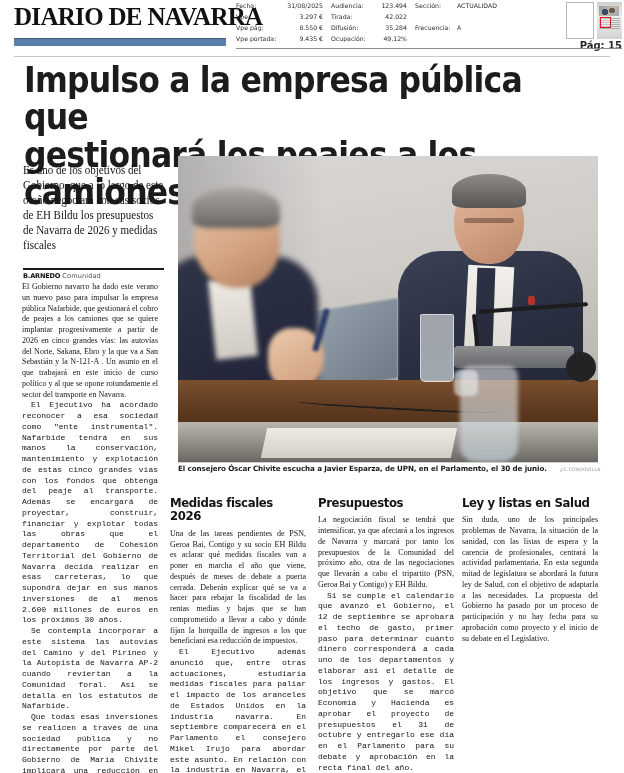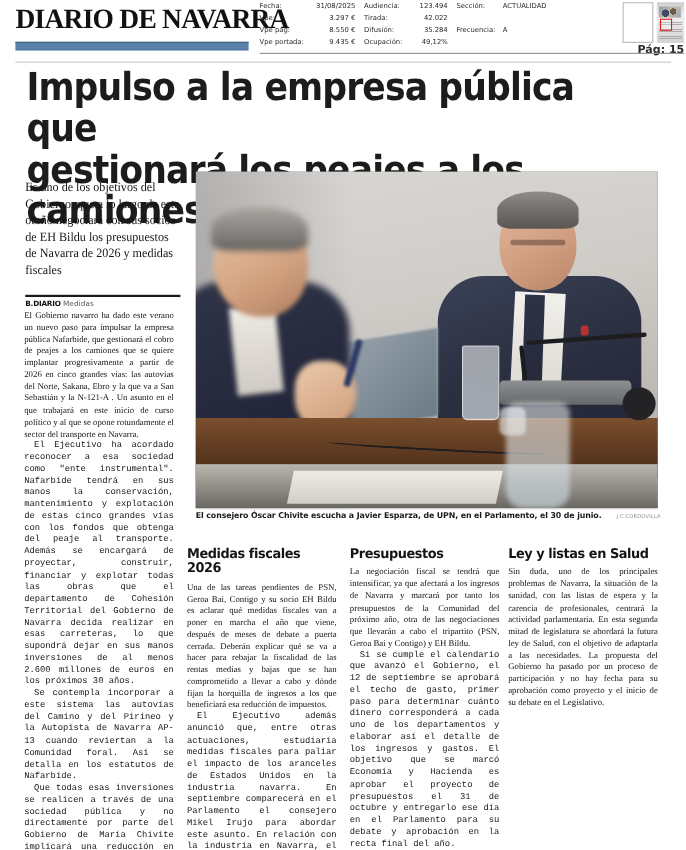--- a/index.html
+++ b/index.html
@@ -563,22 +563,22 @@
 
 <div class="headline">
   <div>Impulso a la empresa pública que</div>
   <div>gestionará los peajes a los camiones</div>
 </div>
 
 <div class="lead">Es uno de los objetivos del Gobierno, que a lo largo de este otoño negociará con sus socios de EH Bildu los presupuestos de Navarra de 2026 y medidas fiscales</div>
 
 <div class="byline-rule"></div>
 <div class="byline">
-  <span class="author">B.DIARIO</span>
-  <span class="place">Medidas</span>
+  <span class="author">B.ARNEDO</span>
+  <span class="place">Comunidad</span>
 </div>
 
 <div class="photo">
   <div class="ph-wall"></div>
   <div class="ph-wallshadow"></div>
 
   <div class="ph-man-r-body"></div>
   <div class="ph-man-r-shirt"></div>
   <div class="ph-man-r-tiegap"></div>
   <div class="ph-man-r-head"></div>
@@ -611,21 +611,21 @@
 <div class="caption">
   <span class="caption-text">El consejero Óscar Chivite escucha a Javier Esparza, de UPN, en el Parlamento, el 30 de junio.</span>
   <span class="caption-credit">J.C.CORDOVILLA</span>
 </div>
 
 <div class="cols">
 
   <div class="col c1" style="top: -206px; height: 492px;">
     <p class="body-p">El Gobierno navarro ha dado este verano un nuevo paso para impulsar la empresa pública Nafarbide, que gestionará el cobro de peajes a los camiones que se quiere implantar progresivamente a partir de 2026 en cinco grandes vías: las autovías del Norte, Sakana, Ebro y la que va a San Sebastián y la N-121-A . Un asunto en el que trabajará en este inicio de curso político y al que se opone rotundamente el sector del transporte en Navarra.</p>
     <p class="body-p">El Ejecutivo ha acordado reconocer a esa sociedad como "ente instrumental". Nafarbide tendrá en sus manos la conservación, mantenimiento y explotación de estas cinco grandes vías con los fondos que obtenga del peaje al transporte. Además se encargará de proyectar, construir, financiar y explotar todas las obras que el departamento de Cohesión Territorial del Gobierno de Navarra decida realizar en esas carreteras, lo que supondrá dejar en sus manos inversiones de al menos 2.600 millones de euros en los próximos 30 años.</p>
-    <p class="body-p">Se contempla incorporar a este sistema las autovías del Camino y del Pirineo y la Autopista de Navarra AP-13 cuando reviertan a la Comunidad foral. Así se detalla en los estatutos de Nafarbide.</p>
+    <p class="body-p">Se contempla incorporar a este sistema las autovías del Camino y del Pirineo y la Autopista de Navarra AP-2 cuando reviertan a la Comunidad foral. Así se detalla en los estatutos de Nafarbide.</p>
     <p class="body-p">Que todas esas inversiones se realicen a través de una sociedad pública y no directamente por parte del Gobierno de María Chivite implicará una reducción en el control previo de las contrataciones y por tanto habrá un "mayor riesgo" en algo tan sensible como es el proceso de adjudicación de obra pública, advirtió la Cámara de Comptos ante la creación de Nafarbide.</p>
   </div>
 
   <div class="col c2">
     <h2 class="sub-head">Medidas fiscales 2026</h2>
     <p class="body-p">Una de las tareas pendientes de PSN, Geroa Bai, Contigo y su socio EH Bildu es aclarar qué medidas fiscales van a poner en marcha el año que viene, después de meses de debate a puerta cerrada. Deberán explicar qué se va a hacer para rebajar la fiscalidad de las rentas medias y bajas que se han comprometido a llevar a cabo y dónde fijan la horquilla de ingresos a los que beneficiará esa reducción de impuestos.</p>
     <p class="body-p">El Ejecutivo además anunció que, entre otras actuaciones, estudiaría medidas fiscales para paliar el impacto de los aranceles de Estados Unidos en la industria navarra. En septiembre comparecerá en el Parlamento el consejero Mikel Irujo para abordar este asunto. En relación con la industria en Navarra, el Ejecutivo anunció un programa de inversiones y debe llevar al Parlamento para su debate el proyecto de ley foral de Industria.</p>
   </div>
 
   <div class="col c3">

